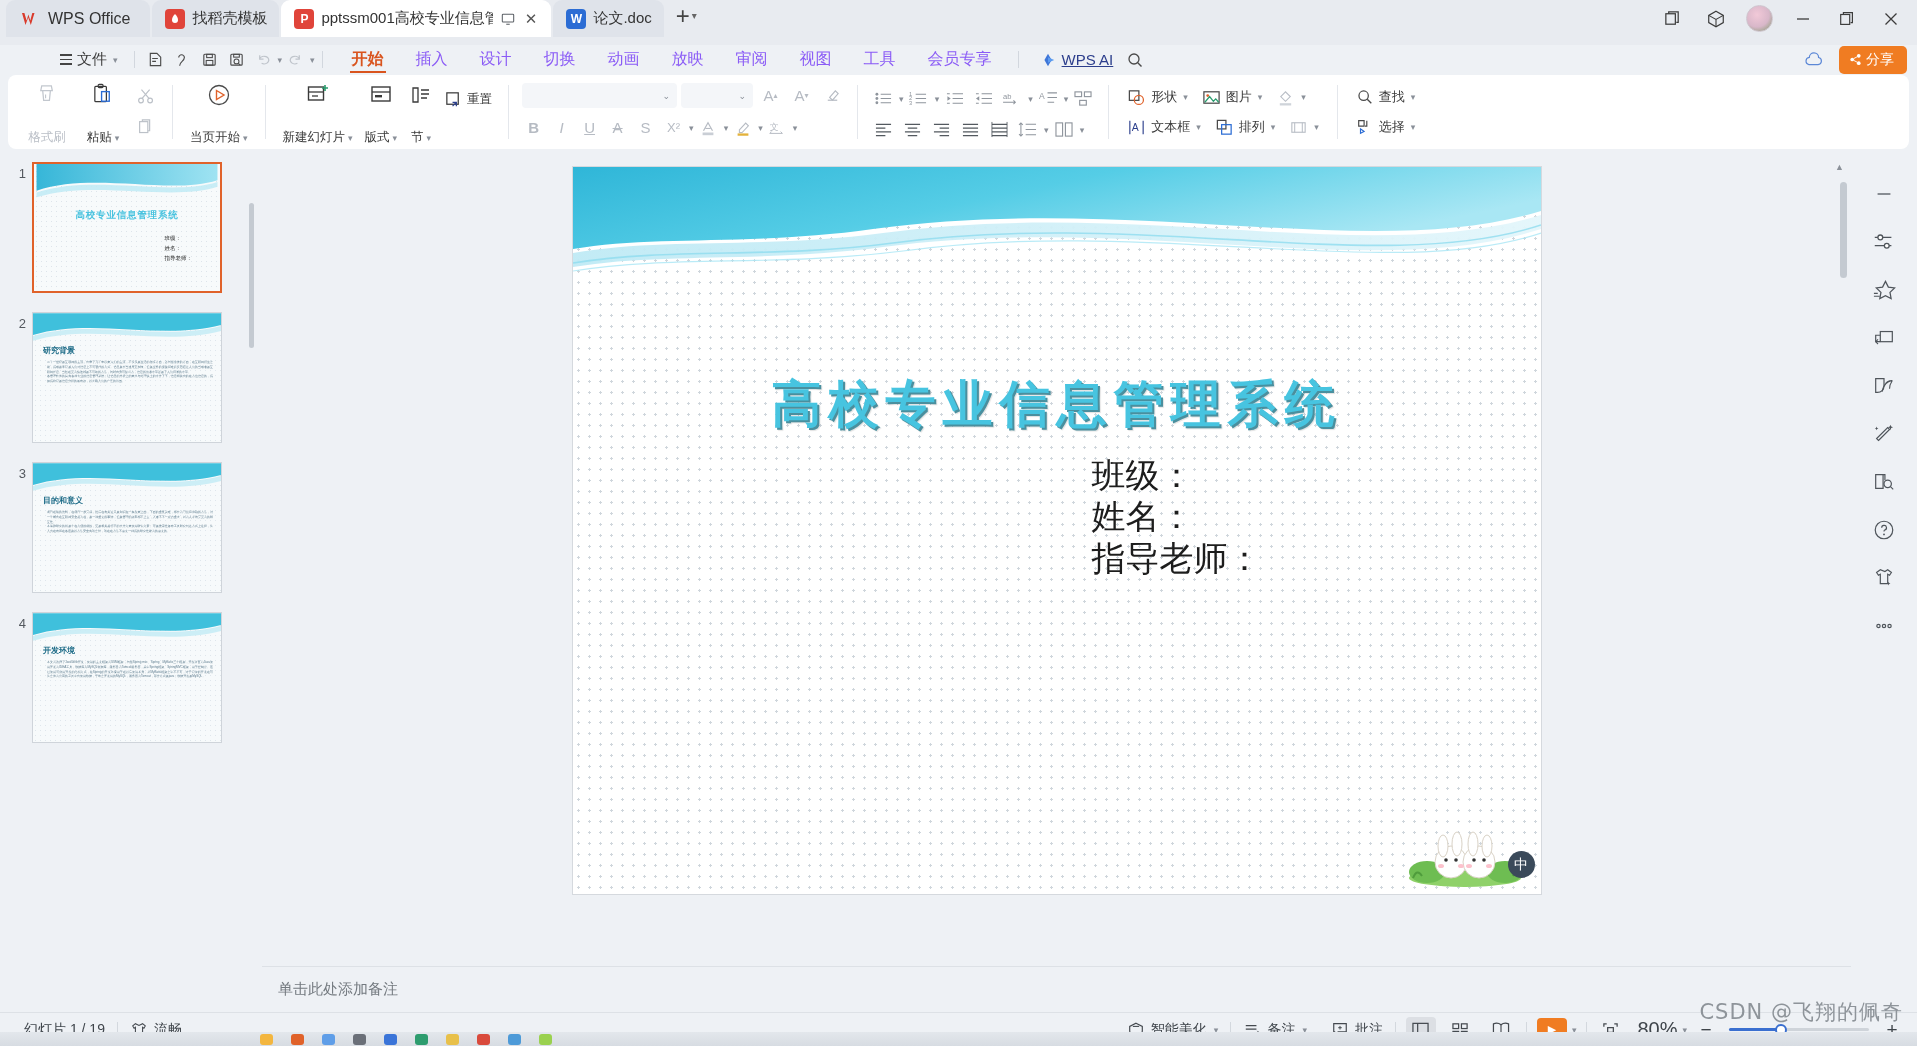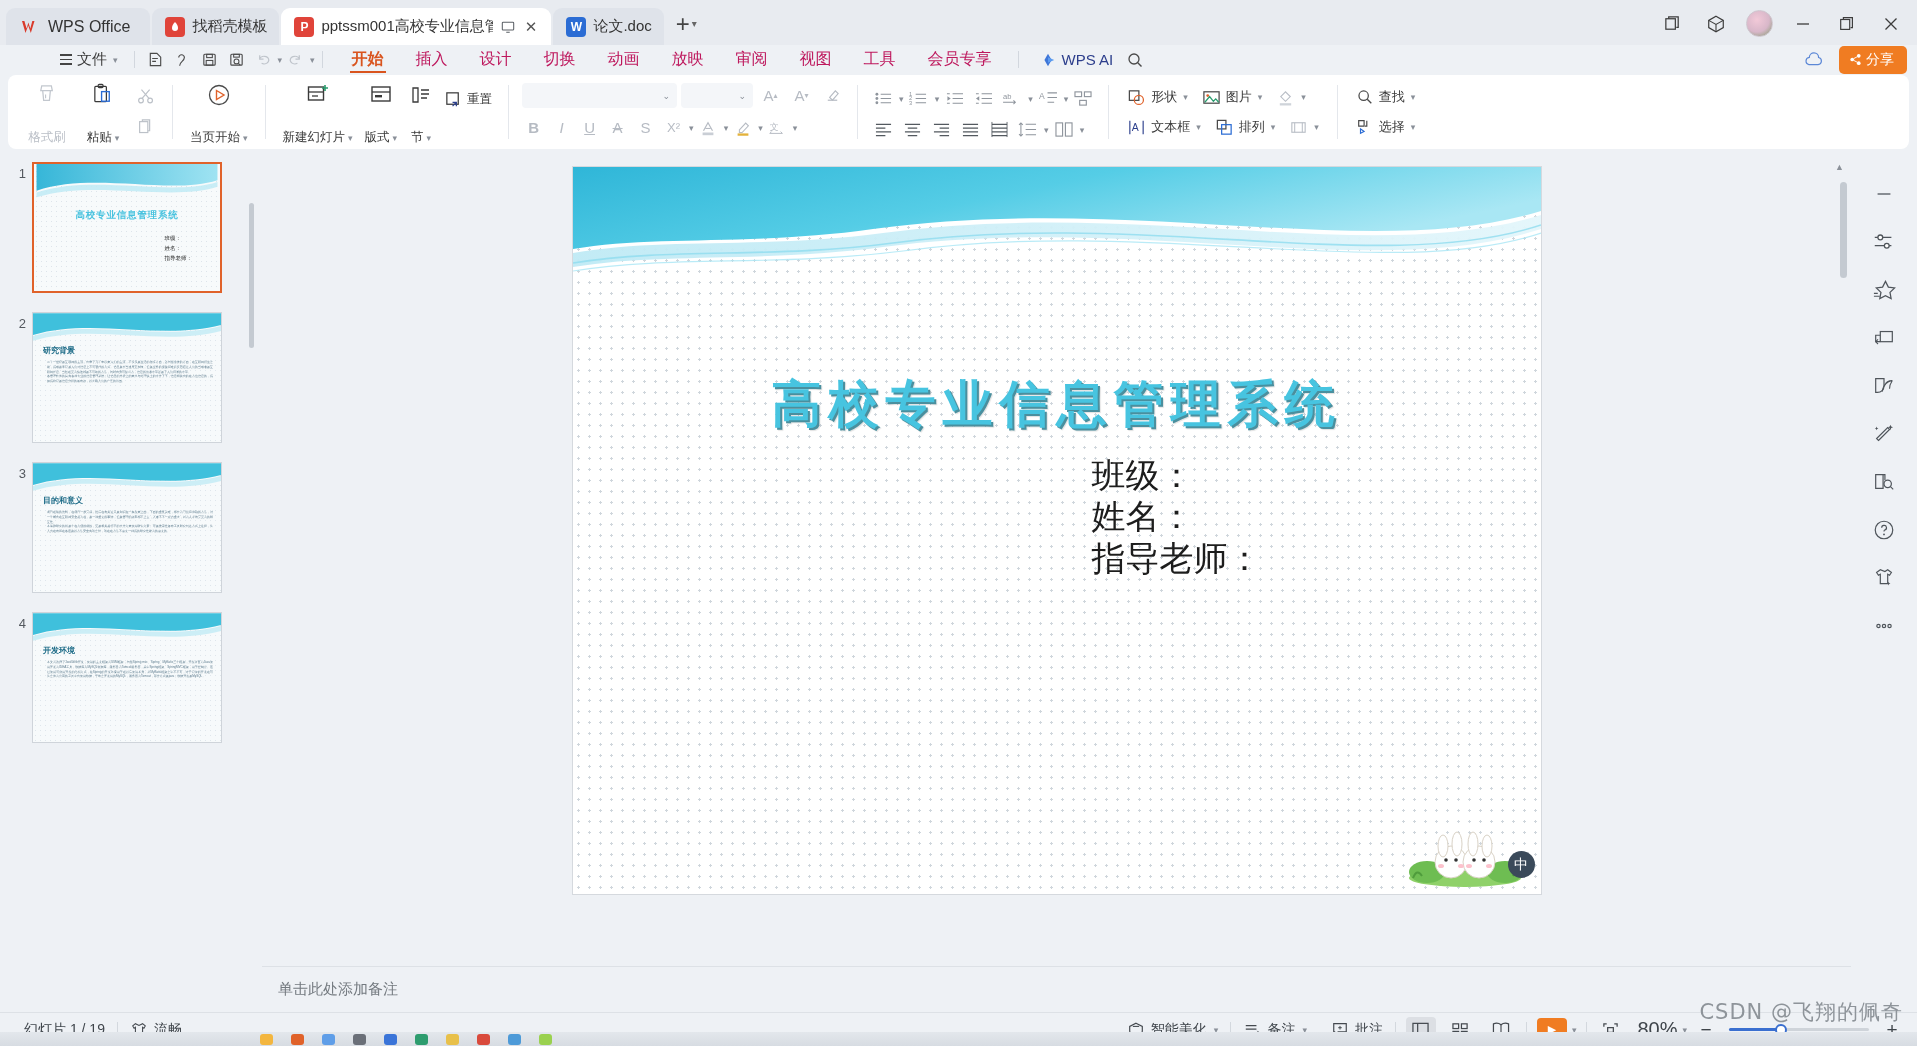--- a/index.html
+++ b/index.html
@@ -7,21 +7,21 @@
     width: 1917px; height: 1046px;
     overflow: hidden;
     font-family: "Liberation Sans", "DejaVu Sans", sans-serif;
     background: #eef1f5;
     -webkit-font-smoothing: antialiased;
   }
   .app { position: relative; width: 1917px; height: 1046px; display: flex; flex-direction: column; }
 
   
   .tabstrip {
-    height: 45px; background: #e8ebf0; display: flex; align-items: flex-end;
+    height: 45px; background: #e8ebf0; display: flex; 
     padding: 0 8px 0 6px; position: relative; flex: 0 0 45px;
   }
   .wps-home {
     display: flex; align-items: center; gap: 8px;
     height: 37px; padding: 0 20px 0 14px; border-radius: 9px 9px 0 0;
     background: #dfe3ea; font-size: 16px; color: #333;
   }
   .doc-tab {
     display: flex; align-items: center; gap: 7px;
     height: 37px; padding: 0 12px 0 13px; border-radius: 9px 9px 0 0;
@@ -62,28 +62,28 @@
   .file-btn { display: flex; align-items: center; gap: 5px; padding: 0 9px; height: 24px; }
   .hamb { display: inline-flex; flex-direction: column; gap: 3px; }
   .hamb i { display: block; width: 12px; height: 1.6px; background: #444; }
   .vsep { width: 1px; height: 17px; background: #d2d7de; margin: 0 7px; }
   .qicon { width: 27px; height: 24px; display: flex; align-items: center; justify-content: center; color: #4a4a4a; }
   .qicon.dis { color: #bfc4cb; }
   .caretmini { font-size: 9px; color: #8a9099; margin-left: 1px; }
   .ribbon-tabs { display: flex; align-items: flex-start; gap: 0; margin-left: 6px; }
   .rtab {
     padding: 0 16px; height: 29px; display: flex; align-items: center;
-    font-size: 16px; color: #be185d; position: relative;
+    font-size: 16px; color: #8b5cf6; position: relative;
   }
   .rtab.active { color: #d9541e; font-weight: bold; }
   .rtab.active::after {
     content: ''; position: absolute; left: 14px; right: 14px; bottom: 1px;
     height: 2.5px; background: #d9541e;
   }
-  .wpsai { display: flex; align-items: center; gap: 6px; margin-left: 14px; font-size: 15px; color: #2c3e8c; }
+  .wpsai { display: flex; align-items: center; gap: 6px; margin-left: 14px; font-size: 15px; color: #2c3e8c; text-decoration: underline; }
   .wpsai .tri { color: #3e76d8; font-size: 14px; }
   .menubar-right { margin-left: auto; display: flex; align-items: center; gap: 10px; padding-right: 10px; }
   .cloud-ic { width: 30px; height: 24px; display:flex; align-items:center; justify-content:center; color: #5b87d6; }
   .share-btn {
     background: #f07c22; color: #fff; font-size: 14px; border-radius: 5px;
     padding: 5px 13px 5px 10px; display: flex; align-items: center; gap: 4px;
   }
 
   
   .ribbon {

